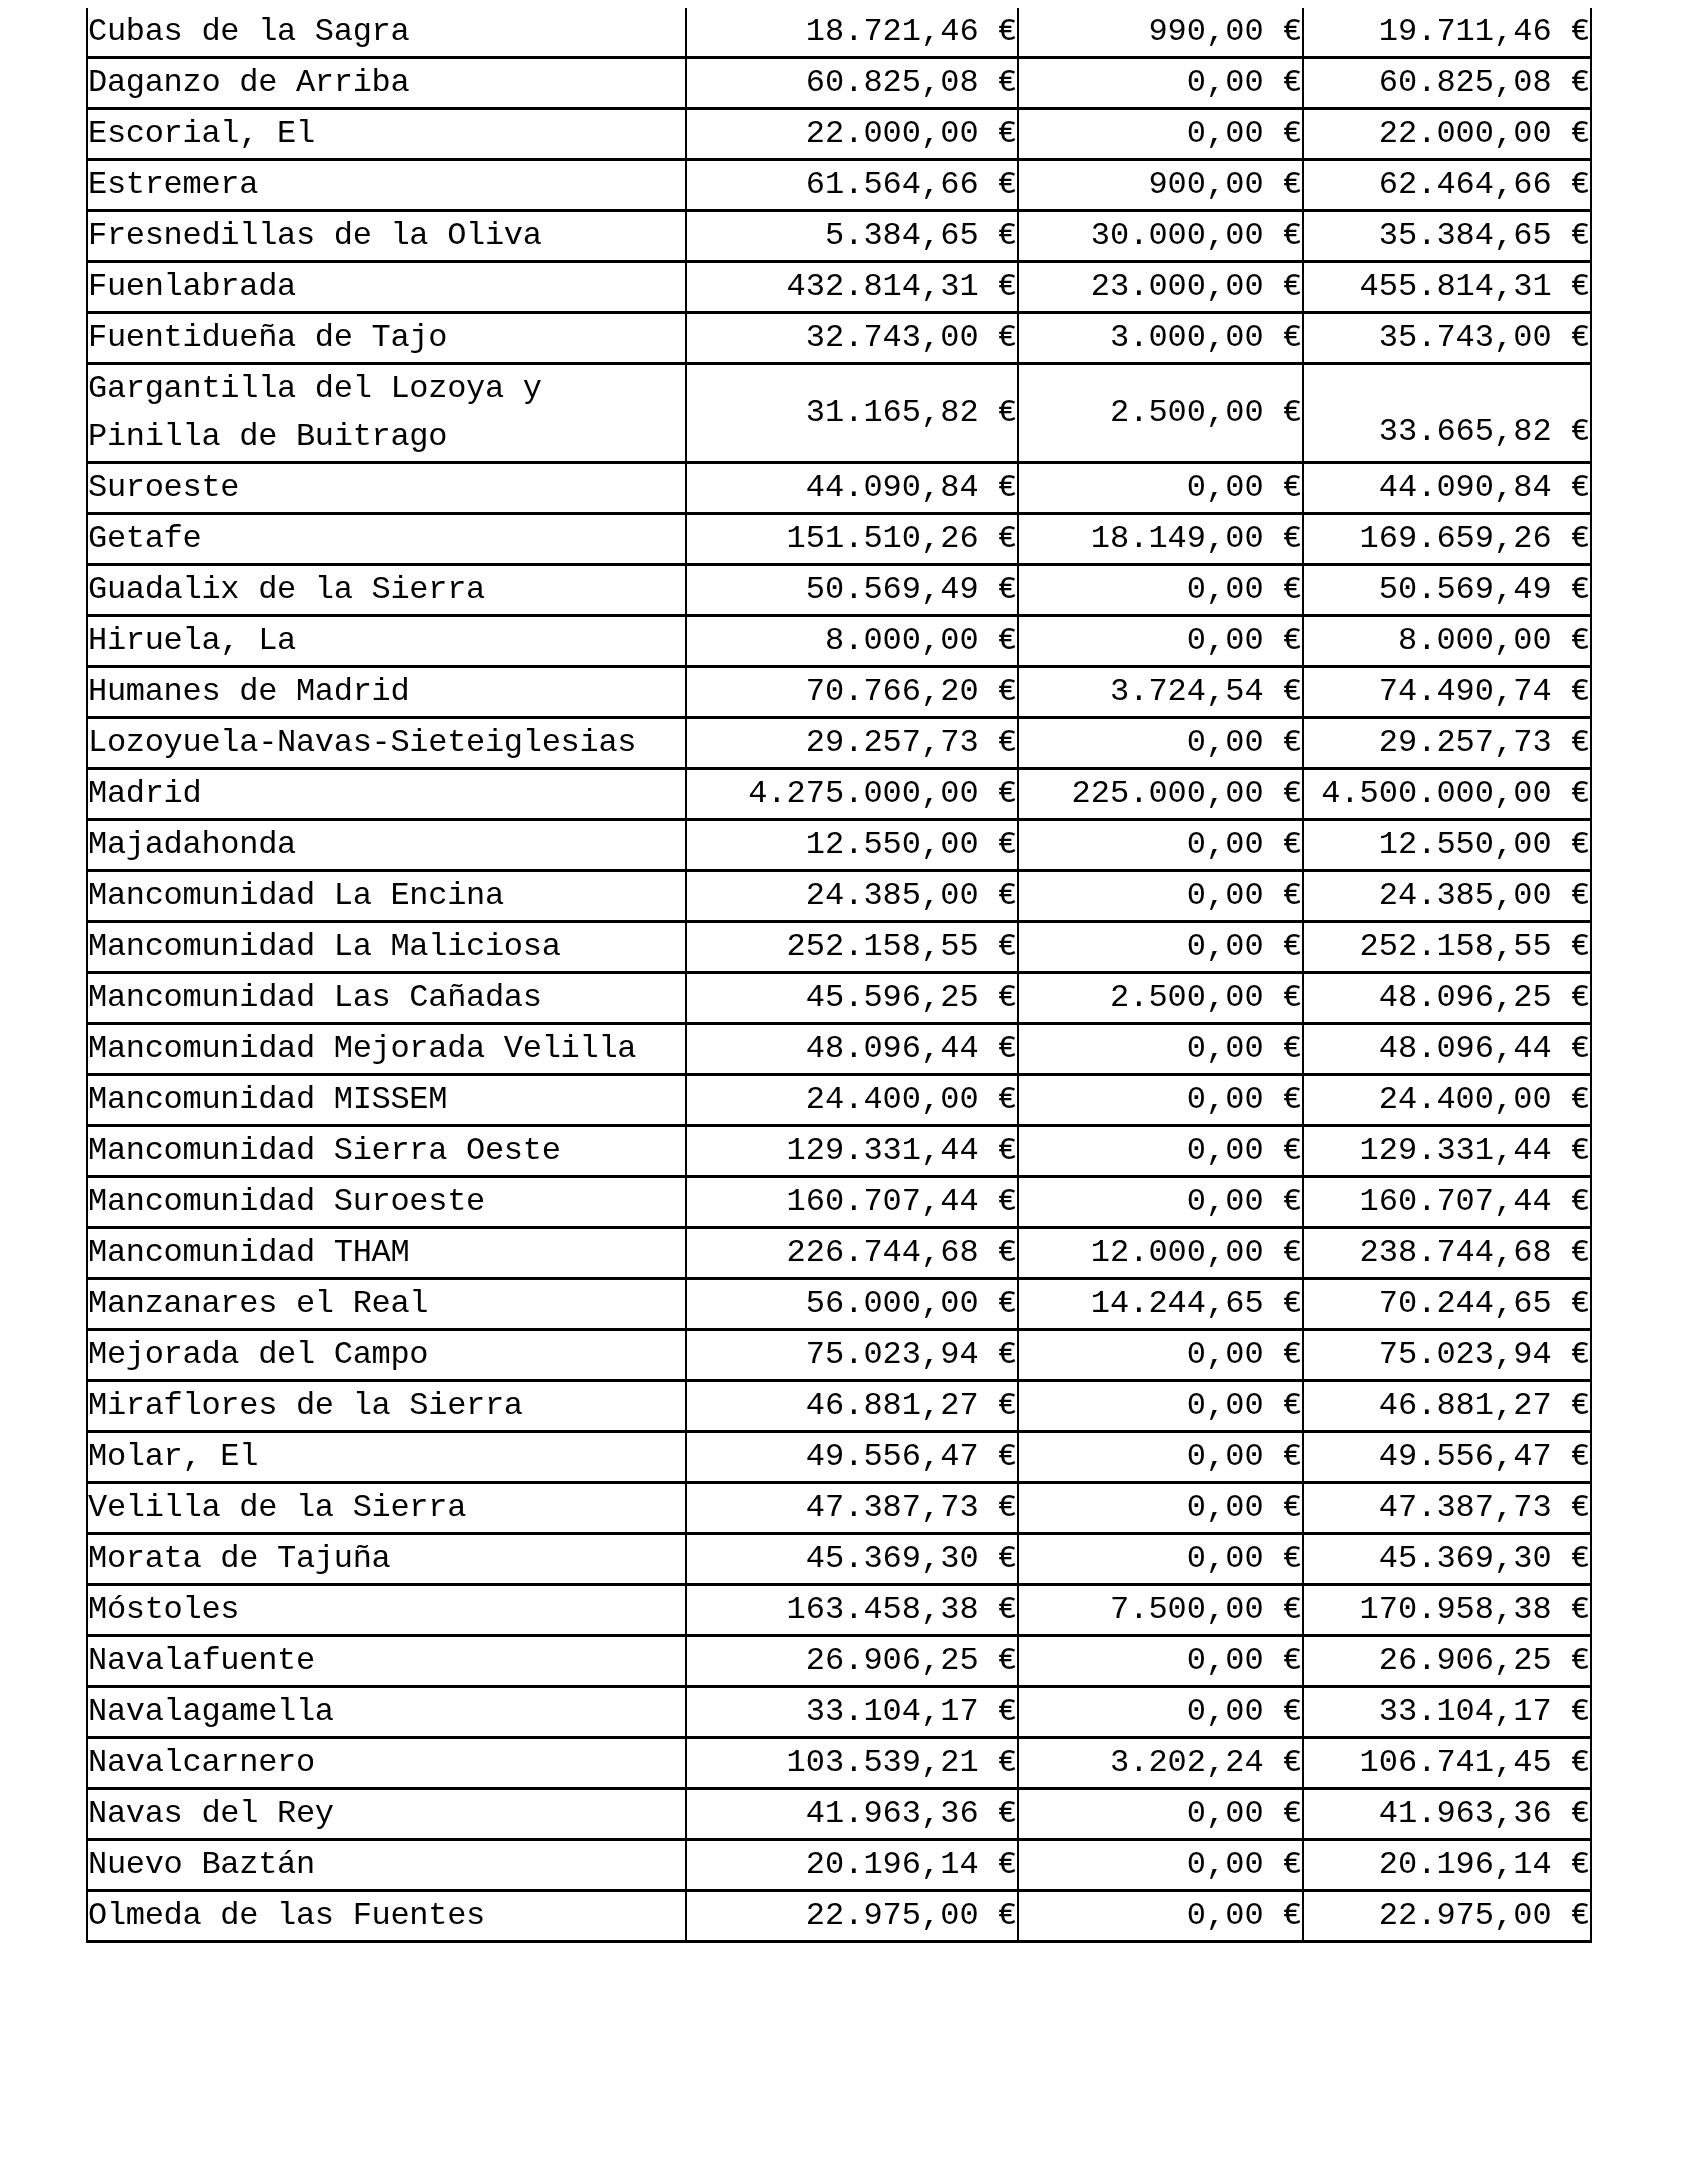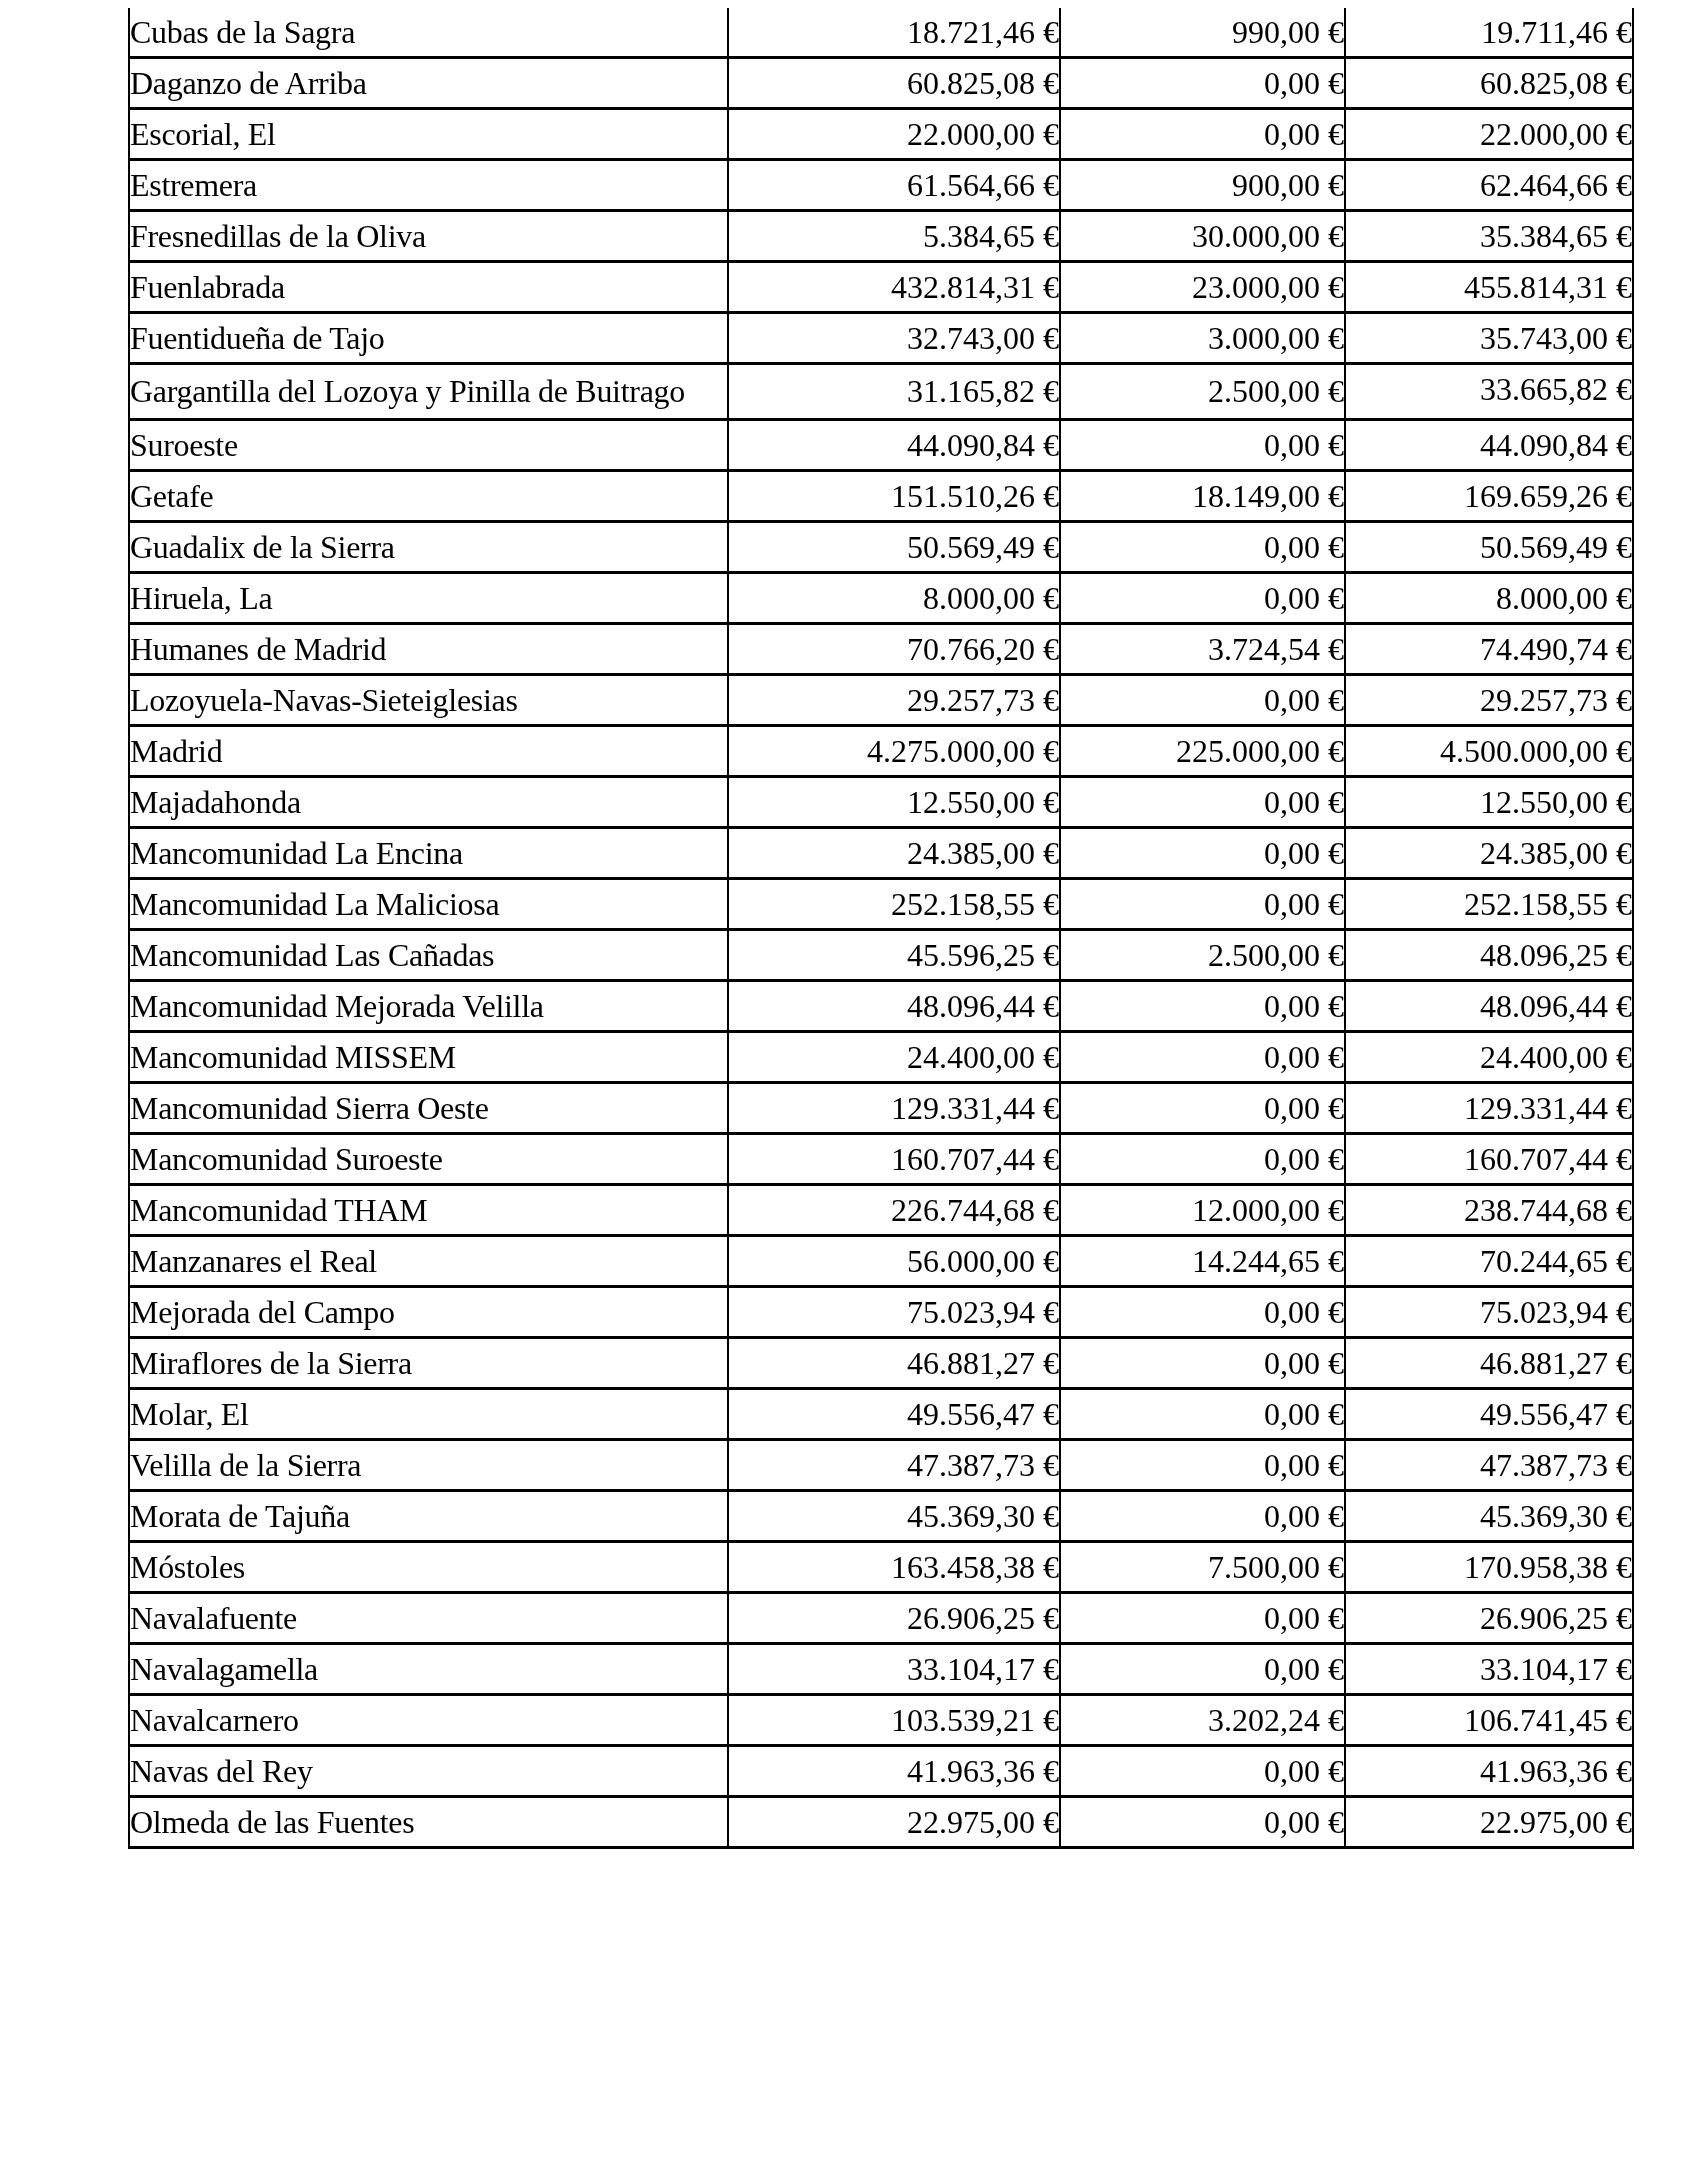--- a/index.html
+++ b/index.html
@@ -6,23 +6,22 @@
     margin: 0;
     padding: 0;
     background: #ffffff;
   }
   .page {
     position: relative;
     width: 1636px;
     height: 2183px;
     background: #ffffff;
     overflow: hidden;
-    font-family: Liberation Serif, serif;
+    font-family: Liberation Mono, monospace;
     color: #000000;
-    margin-left: 42px;
   }
   table.muni-table {
     position: absolute;
     left: 86px;
     top: 8px;
     width: 1504px;
     border-collapse: collapse;
     table-layout: fixed;
   }
   table.muni-table td {
@@ -281,20 +280,26 @@
           <td class="cell-a2">3.202,24 €</td>
           <td class="cell-tot">106.741,45 €</td>
         </tr>
         <tr>
           <td class="cell-name">Navas del Rey</td>
           <td class="cell-a1">41.963,36 €</td>
           <td class="cell-a2">0,00 €</td>
           <td class="cell-tot">41.963,36 €</td>
         </tr>
         <tr>
+          <td class="cell-name">Nuevo Baztán</td>
+          <td class="cell-a1">20.196,14 €</td>
+          <td class="cell-a2">0,00 €</td>
+          <td class="cell-tot">20.196,14 €</td>
+        </tr>
+        <tr>
           <td class="cell-name">Olmeda de las Fuentes</td>
           <td class="cell-a1">22.975,00 €</td>
           <td class="cell-a2">0,00 €</td>
           <td class="cell-tot">22.975,00 €</td>
         </tr>
       </tbody>
   </table>
 </div>
 
 

